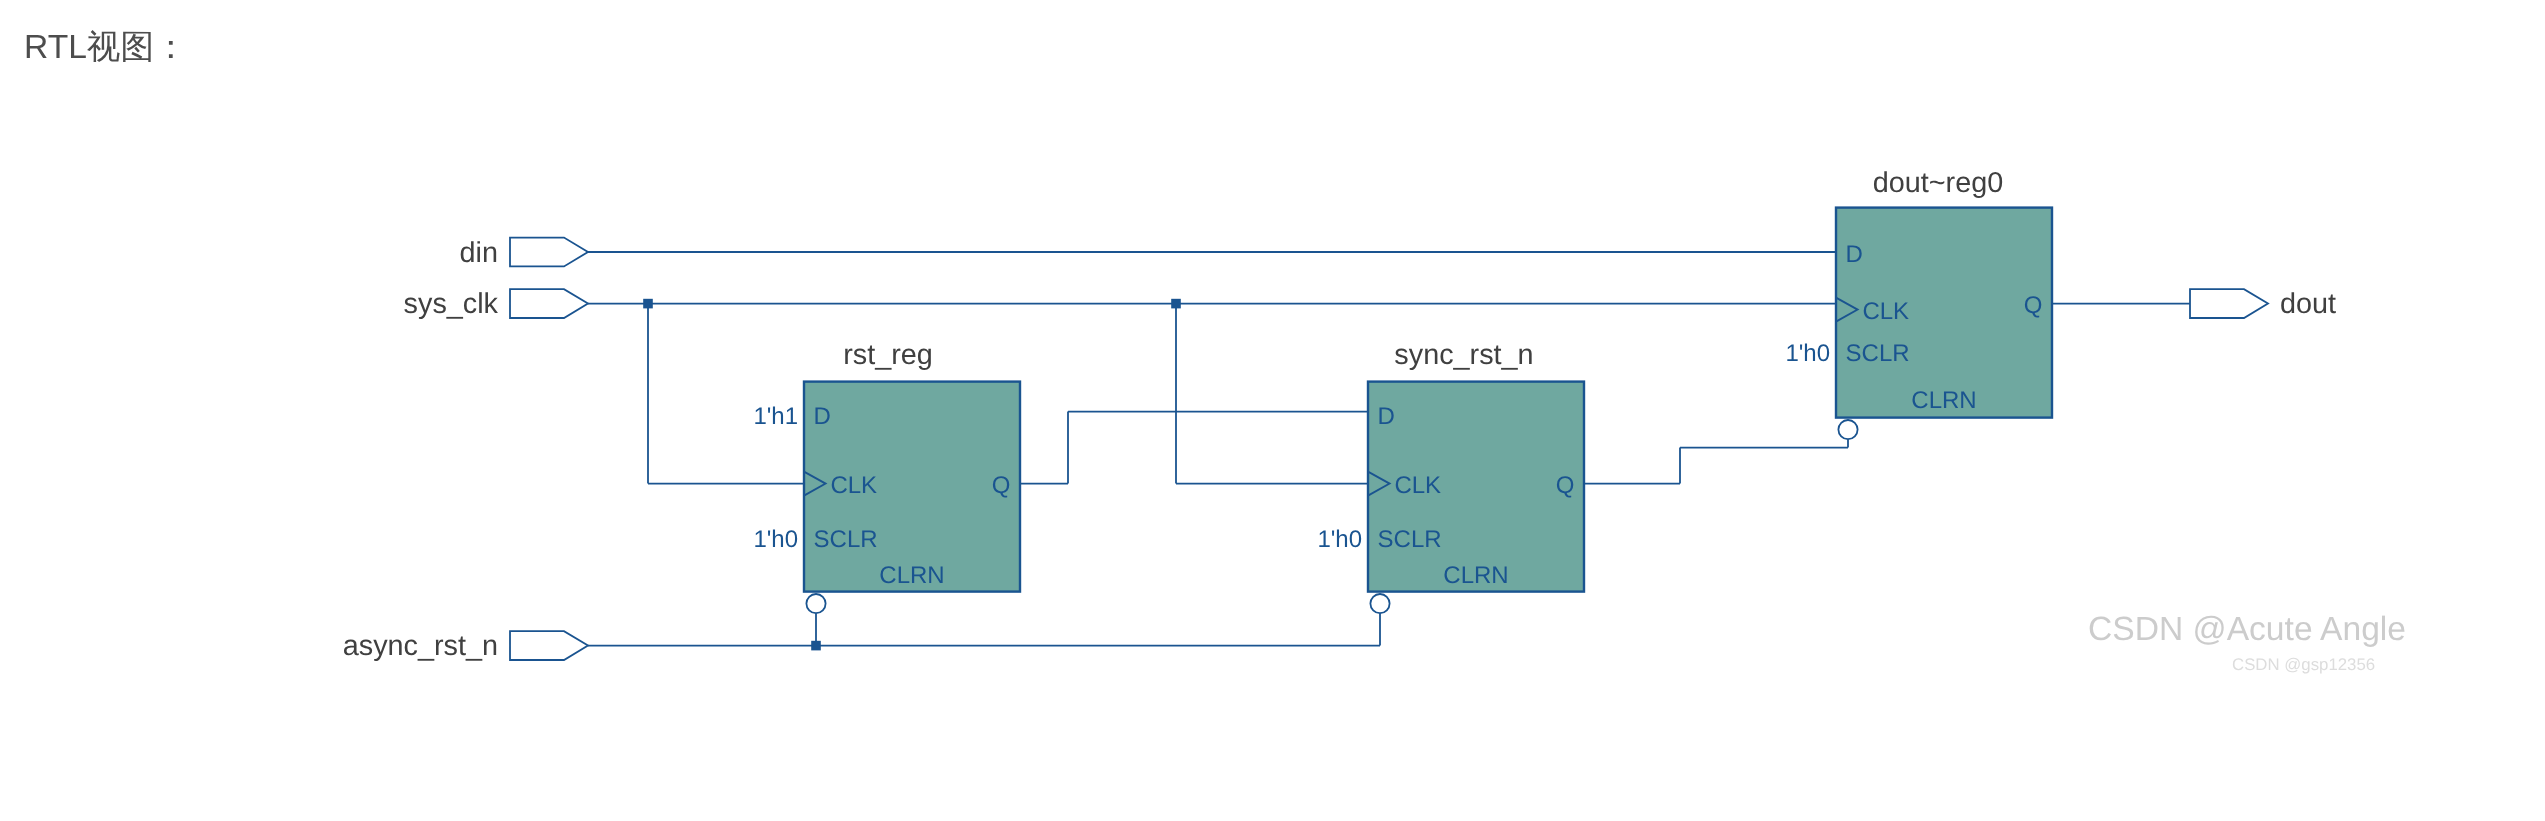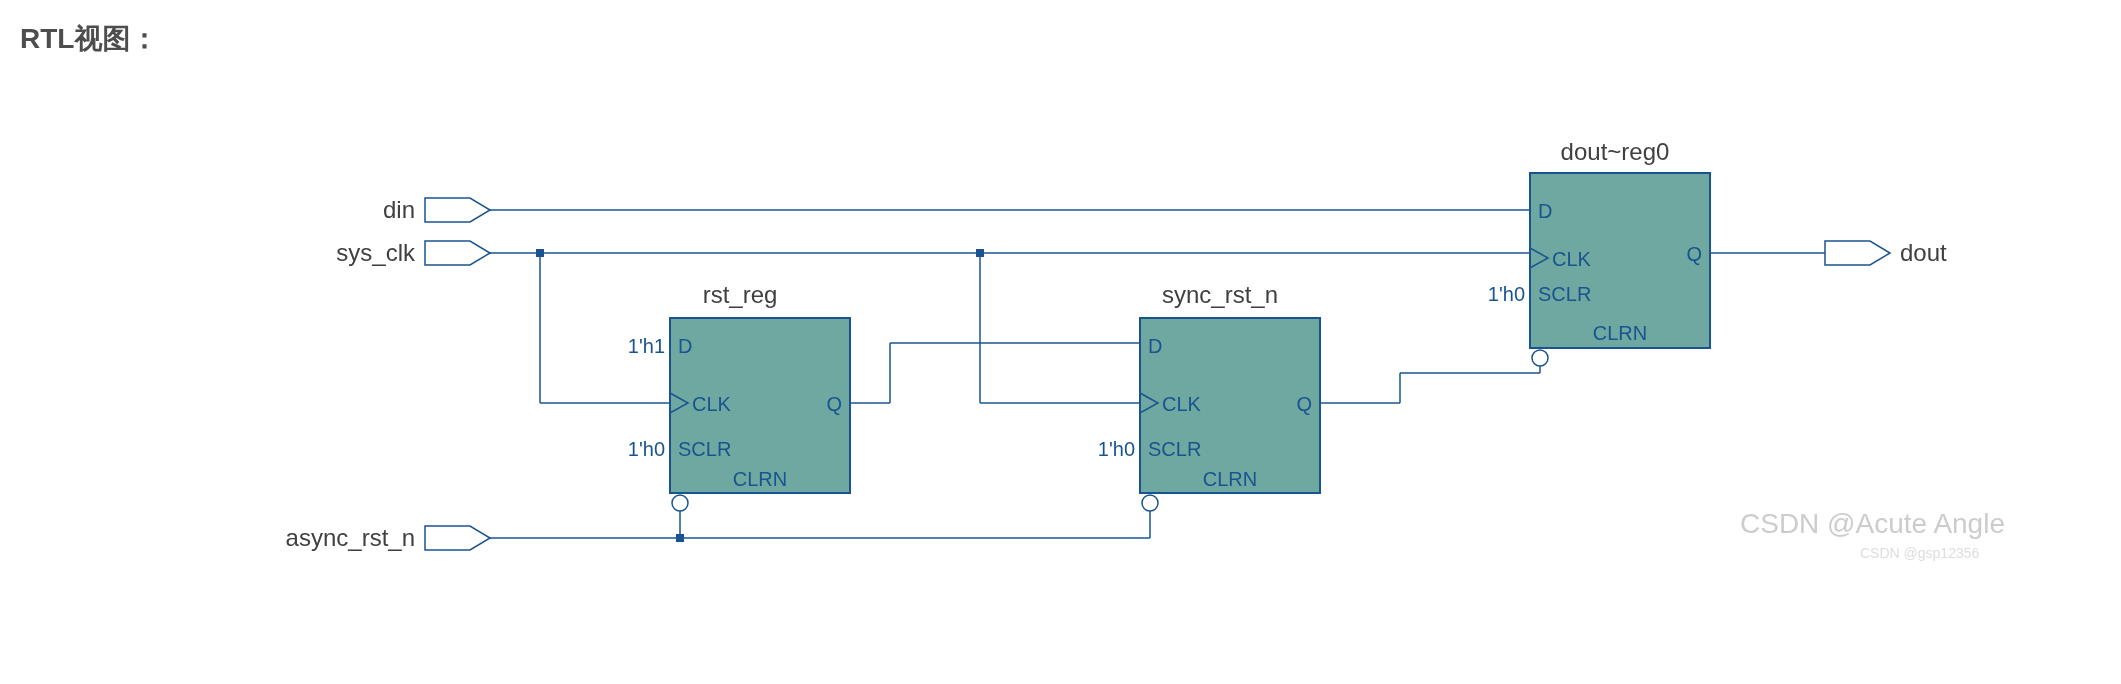--- a/index.html
+++ b/index.html
@@ -7,21 +7,21 @@
       margin: 0;
       padding: 20px;
       font-family: sans-serif;
       background: #ffffff;
       width: 2121px;
       height: 684px;
       position: relative;
     }
     .title {
       font-size: 28px;
-      font-weight: bold;
+      font-weight: normal;
       color: #4d4d4d;
       margin-bottom: 20px;
     }
     .diagram {
       position: relative;
       width: 2060px;
       height: 620px;
     }
     svg {
       position: absolute;

